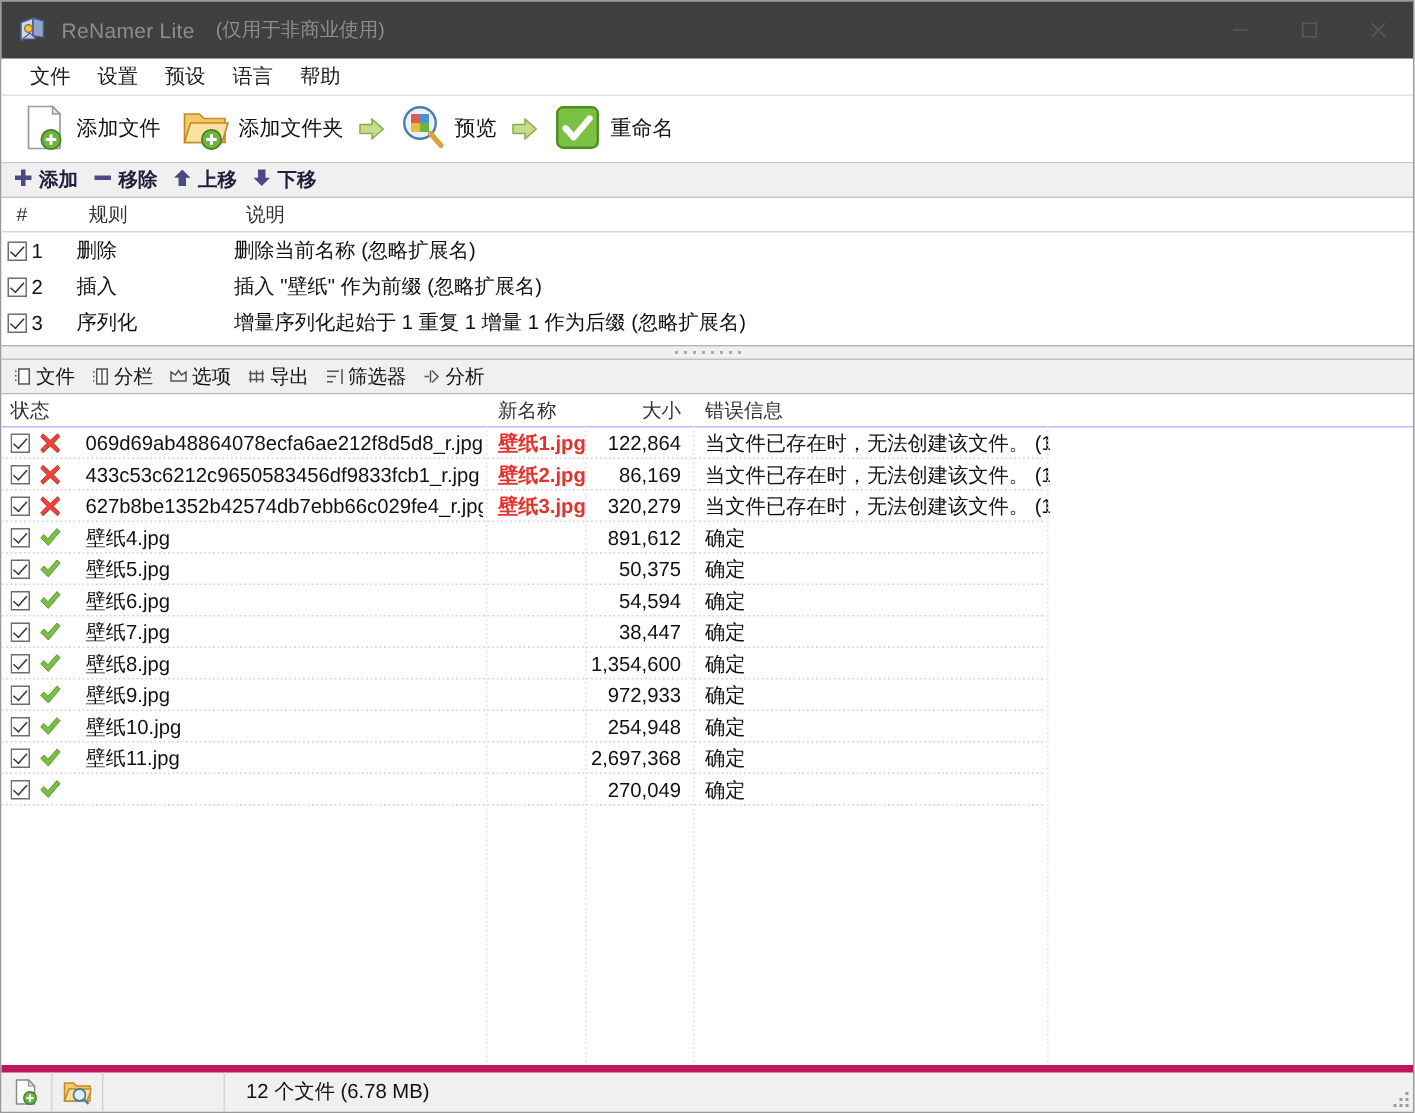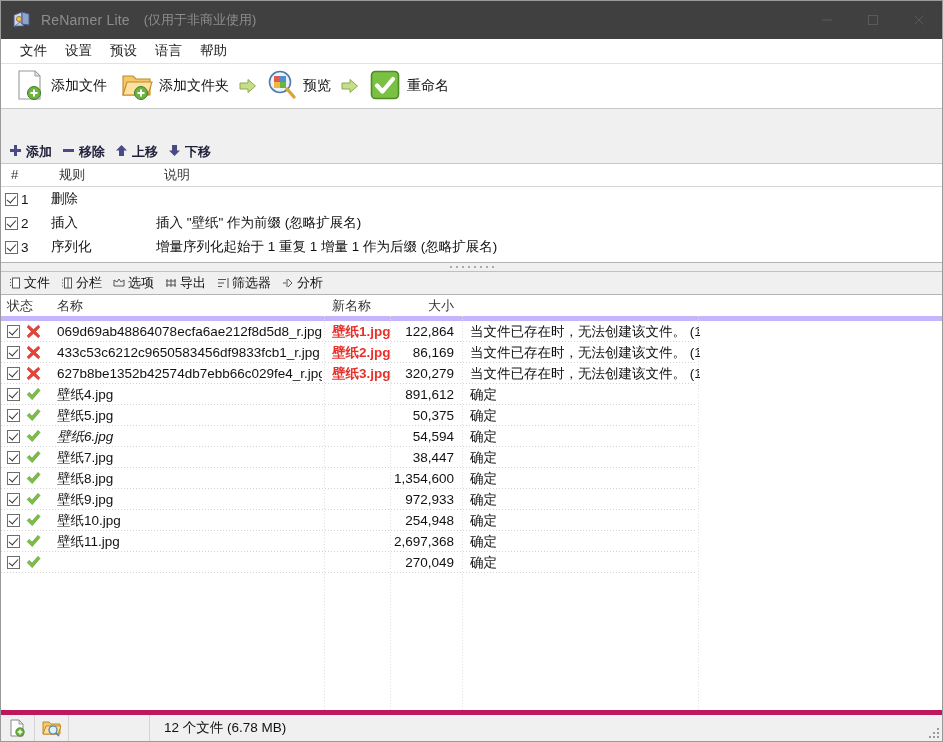--- a/index.html
+++ b/index.html
@@ -37,21 +37,21 @@
     height:44px;background:#ffffff;border-top:1px solid #e2e2e2;
     border-bottom:1px solid #c8c8c8;
     display:flex;align-items:center;padding-left:8px;flex:0 0 auto;gap:2px;
   }
   .tb-btn{display:flex;align-items:center;gap:6px;padding:3px 6px;cursor:default;}
   .tb-label{font-size:14px;color:#111;}
   .tb-arrow{width:22px;display:flex;justify-content:center;align-items:center;}
   
   .rules-tb{
     height:22px;background:#f0f0f0;display:flex;align-items:center;
-    padding-left:6px;flex:0 0 auto;border-bottom:1px solid #c8c8c8;gap:2px;margin-top:32px;
+    padding-left:6px;flex:0 0 auto;border-bottom:1px solid #c8c8c8;gap:2px;
   }
   .rtb-btn{display:flex;align-items:center;gap:4px;padding:1px 6px 1px 2px;cursor:default;}
   .rtb-label{font-size:13px;color:#20203a;font-weight:bold;}
   
   .rules-pane{
     background:#ffffff;flex:0 0 auto;height:98px;position:relative;overflow:hidden;
     border-bottom:1px solid #b4b4b4;
   }
   .grid-head{
     height:22px;background:#ffffff;border-bottom:1px solid #d6d6d6;
@@ -84,21 +84,21 @@
     padding-left:4px;flex:0 0 auto;border-bottom:1px solid #b4b4b4;gap:1px;
   }
   .ft-btn{display:flex;align-items:center;gap:3px;padding:1px 6px 1px 3px;cursor:default;}
   .ft-label{font-size:13px;color:#111;}
   .ft-ico{width:13px;height:13px;display:flex;align-items:center;justify-content:center;}
   
   .filelist{
     flex:1 1 auto;background:#ffffff;position:relative;overflow:hidden;
   }
   .fl-head{
-    height:21px;background:#ffffff;border-bottom:5px solid #c4b5fd;
+    height:21px;background:#ffffff;border-bottom:1px solid #c4b5fd;
     position:relative;display:flex;align-items:center;font-size:13px;color:#333;
   }
   .flh{position:absolute;top:0;height:21px;line-height:21px;box-sizing:border-box;}
   .frow{height:21px;position:relative;font-size:13.5px;color:#111;}
   .frow .cell{position:absolute;top:0;height:21px;line-height:21px;box-sizing:border-box;white-space:nowrap;overflow:hidden;}
   .frow .dotted{position:absolute;left:0;right:246px;bottom:0;height:1px;
     background-image:linear-gradient(to right,#d2d2d2 50%,transparent 50%);
     background-size:3px 1px;background-repeat:repeat-x;}
   .colsep{position:absolute;top:0;bottom:0;width:1px;background-image:linear-gradient(to bottom,#e0e0e0 50%,transparent 50%);background-size:1px 3px;}
   .newname{color:#e8312a;font-weight:bold;}
@@ -269,20 +269,21 @@
       <div class="gh-cell" style="width:105px">规则</div>
       <div class="gh-cell" style="width:705px">说明</div>
     </div>
     <div id="rules-body">
         <div class="rule-row">
           <div class="r-chk">
             <span class="chkbox checked"></span>
           </div>
           <div class="r-num">1</div>
           <div class="r-name">删除</div>
+          <div class="r-desc">删除当前名称 (忽略扩展名)</div>
         </div>
         <div class="rule-row">
           <div class="r-chk">
             <span class="chkbox checked"></span>
           </div>
           <div class="r-num">2</div>
           <div class="r-name">插入</div>
           <div class="r-desc">插入 "壁纸" 作为前缀 (忽略扩展名)</div>
         </div>
         <div class="rule-row">
@@ -371,23 +372,23 @@
             <path d="M5 2 L5 10" stroke="#555" stroke-width="1"></path>
           </svg>
       </span>
       <span class="ft-label">分析</span>
     </div>
   </div>
 
   <div class="filelist">
     <div class="fl-head">
       <div class="flh" style="left:0;width:48px;padding-left:6px;">状态</div>
-      <div class="flh" style="left:48px;width:275px;padding-left:8px;">名称</div>
       <div class="flh" style="left:323px;width:66px;padding-left:8px;">新名称</div>
       <div class="flh num" style="left:389px;width:72px;padding-right:8px;text-align:right;">大小</div>
+      <div class="flh" style="left:461px;width:236px;padding-left:8px;">错误信息</div>
     </div>
     <div id="file-body">
         <div class="frow">
           <div class="cell" style="left:6px;width:18px;display:flex;align-items:center;">
             <span class="chkbox checked"></span>
           </div>
           <div class="cell" style="left:25px;width:18px;display:flex;align-items:center;">
             <svg width="15" height="15" viewBox="0 0 15 15">
               <path d="M2.6 1.2 L7.5 5.6 L12.4 1.2 L13.8 3.2 L9.6 7.5 L13.8 11.8 L12.4 13.8 L7.5 9.4 L2.6 13.8 L1.2 11.8 L5.4 7.5 L1.2 3.2 Z" fill="#e8443a" stroke="#b52b22" stroke-width=".6" stroke-linejoin="round"></path>
             </svg>
@@ -460,21 +461,21 @@
         </div>
         <div class="frow">
           <div class="cell" style="left:6px;width:18px;display:flex;align-items:center;">
             <span class="chkbox checked"></span>
           </div>
           <div class="cell" style="left:25px;width:18px;display:flex;align-items:center;">
             <svg width="15" height="15" viewBox="0 0 15 15">
               <path d="M1.2 7.6 L3.2 5.4 L6 8.2 L12 1.4 L14 3.4 L6.2 12.6 Z" fill="#7ac143" stroke="#4e8c22" stroke-width=".6" stroke-linejoin="round"></path>
             </svg>
           </div>
-          <div class="cell" style="left:56px;width:265px;font-style:italic;">壁纸6.jpg</div>
+          <div class="cell" style="left:56px;width:265px;">壁纸6.jpg</div>
           <div class="cell newname" style="left:331px;width:58px;"></div>
           <div class="cell num" style="left:389px;width:64px;text-align:right;">54,594</div>
           <div class="cell" style="left:469px;width:230px;">确定</div>
           <div class="dotted"></div>
         </div>
         <div class="frow">
           <div class="cell" style="left:6px;width:18px;display:flex;align-items:center;">
             <span class="chkbox checked"></span>
           </div>
           <div class="cell" style="left:25px;width:18px;display:flex;align-items:center;">

